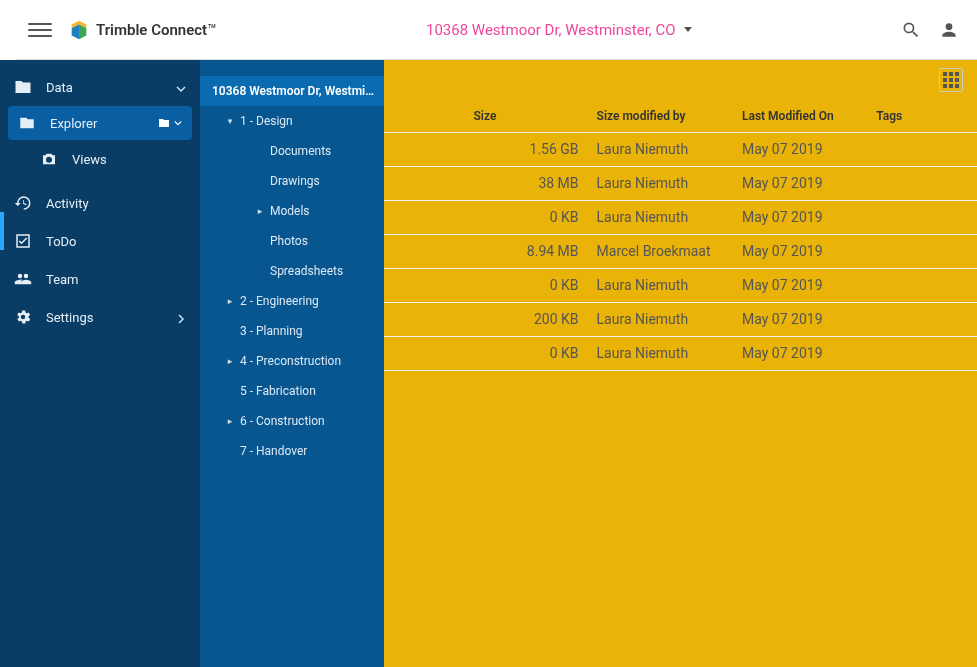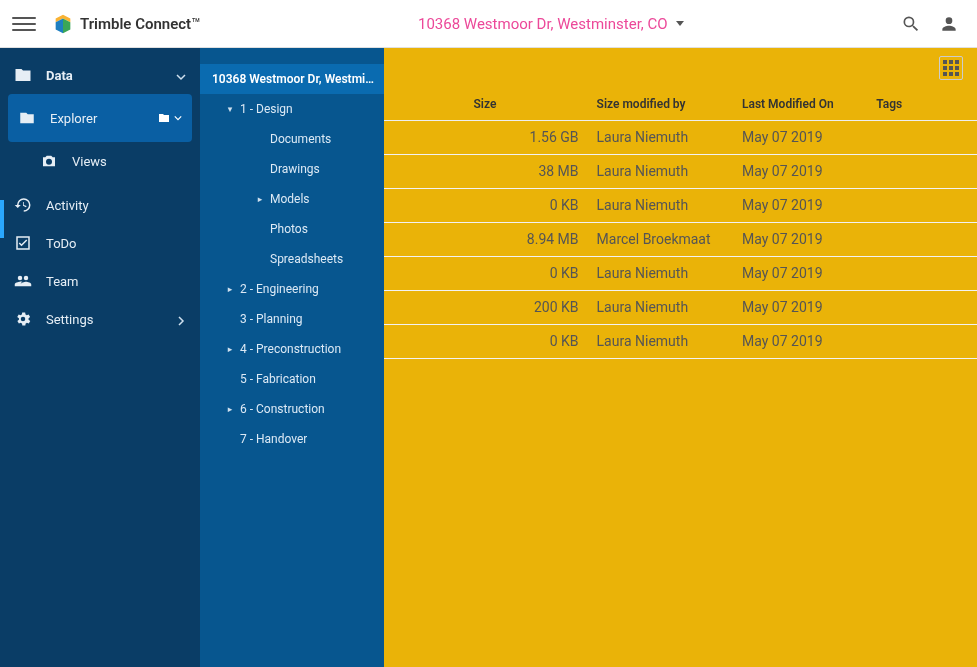--- a/index.html
+++ b/index.html
@@ -8,26 +8,27 @@
     font-size: 13px;
     color: #333;
     background: #fff;
     width: 977px;
     height: 667px;
     overflow: hidden;
   }
 
   
   .header {
-    height: 48px;
+    height: 60px;
     display: flex;
     align-items: center;
     border-bottom: 1px solid #e0e0e0;
     padding: 0 12px;
     background: #fff;
+    margin-left: 16px;
   }
   .menu-btn { width: 24px; height: 24px; display:flex; flex-direction:column; justify-content:center; gap:4px; cursor:pointer; margin-right:16px;}
   .menu-btn span{height:2px;background:#555;border-radius:1px;}
   .logo { display:flex; align-items:center; gap:6px; font-weight:400; color:#333; font-size:15px;}
   .logo-mark { width:22px; height:22px; position:relative;}
   .logo-mark svg{width:100%;height:100%;}
   .logo-text { font-weight:600; }
   .header-center{flex:1;display:flex;justify-content:center;align-items:center;}
   .project-picker{display:flex;align-items:center;gap:8px;color:#ec4899;font-size:15px;cursor:pointer;}
   .caret-down-sm{width:0;height:0;border-left:4px solid transparent;border-right:4px solid transparent;border-top:5px solid #555;}
@@ -36,28 +37,28 @@
   .icon-btn svg{width:100%;height:100%;fill:currentColor;}
 
   
   .body{display:flex;height:calc(667px - 48px);}
 
   
   .sidebar{width:200px;background:#0a3d66;color:#fff;display:flex;flex-direction:column;padding-top:8px;position:relative;}
   .sb-item{display:flex;align-items:center;height:38px;padding:0 14px;cursor:pointer;font-size:13px;color:#e6eef5;position:relative;}
   .sb-item .sb-icon{width:18px;height:18px;margin-right:14px;flex:none;}
   .sb-item .sb-icon svg{width:100%;height:100%;fill:currentColor;}
-  .sb-item.header-item{font-weight:700;}
+  .sb-item.header-item{font-weight:400;}
   .sb-item .chev{margin-left:auto;width:10px;height:10px;}
   .sb-sub{padding-left:40px;}
   .sb-item.active{background:#0a5fa3;border-radius:4px;margin:0 8px;padding:0 10px;position:relative;}
   .sb-item.active::after{content:"";position:absolute;right:6px;top:50%;transform:translateY(-50%);width:22px;height:16px;}
   .sb-active-bar{position:absolute;left:0;width:4px;height:38px;background:#2aa8ff;top:152px;}
   .folder-drop{display:flex;align-items:center;gap:3px;color:#e6eef5;}
-  .sb-item.explorer{height:48px;text-align:right;}
+  .sb-item.explorer{height:34px;text-align:right;}
 
   
   .tree{width:184px;background:#07568f;color:#fff;padding-top:16px;font-size:12px;}
   .tree-row{display:flex;align-items:center;height:30px;padding:0 10px 0 12px;cursor:pointer;color:#dce9f5;}
   .tree-row .arrow{width:8px;display:inline-flex;justify-content:center;margin-right:6px;color:#cfe0ee;font-size:9px;}
   .tree-row.level1{padding-left:26px;}
   .tree-row.level2{padding-left:56px;}
   .tree-row.selected{background:#0a6bb0;color:#fff;font-weight:600;}
   .tree-row .tlabel{white-space:nowrap;overflow:hidden;text-overflow:ellipsis;}
 

